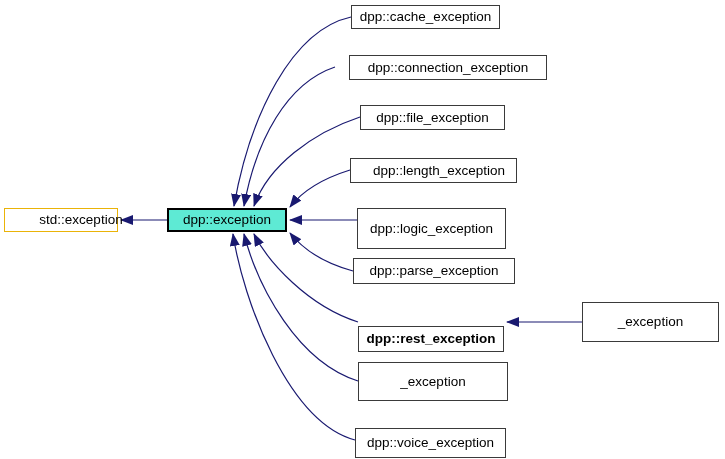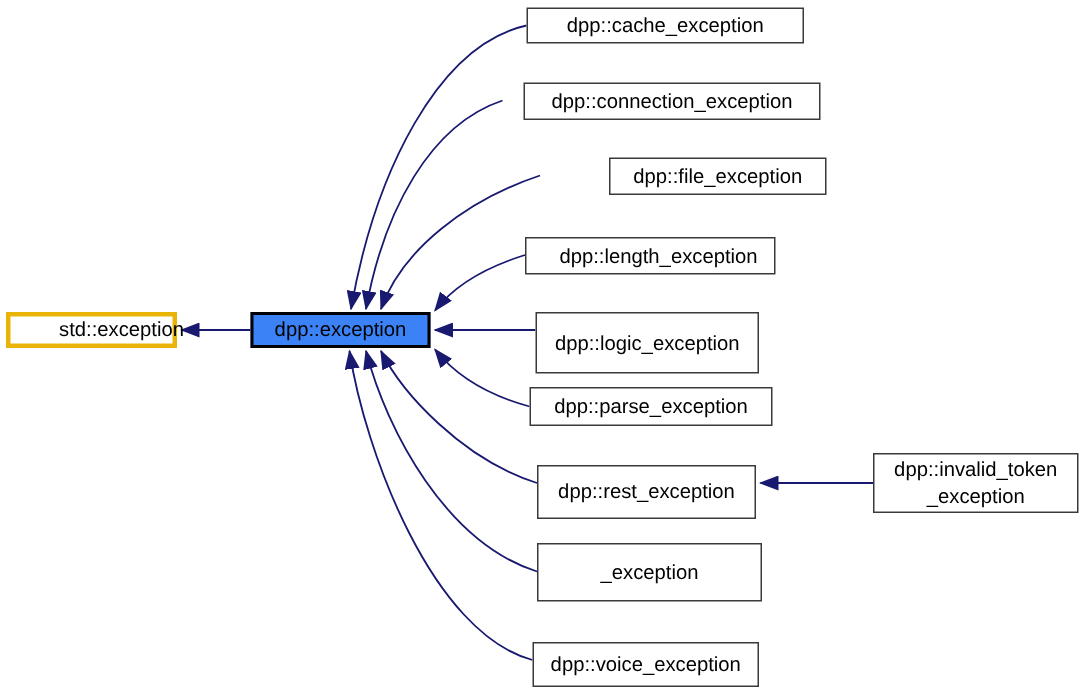--- a/index.html
+++ b/index.html
@@ -35,25 +35,25 @@
     color: #000000;
     background: #ffffff;
     white-space: nowrap;
   }
   .node-link {
     border: 1px solid #3a3a3a;
     cursor: pointer;
   }
   .node-current {
     border: 2px solid #000000;
-    background: #3b82f6;
+    background: #5eead4;
     text-align: right;
   }
   .node-ext {
-    border: 3px solid #eab308;
+    border: 1px solid #eab308;
     padding-left: 40px;
   }
   .node span { display: block; }
 </style>
 </head>
 <body>
 
 <div id="diagram">
 
   <svg id="edges" viewBox="0 0 725 459" xmlns="http://www.w3.org/2000/svg">
@@ -74,38 +74,37 @@
       <path d="M 358,381 C 298,362 258,288 244,234" marker-end="url(#arrowhead)" stroke="#191970"></path>
       <path d="M 355,440 C 288,422 243,300 233,234" marker-end="url(#arrowhead)" stroke="#191970"></path>
       <path d="M 582,322 L 507,322" marker-end="url(#arrowhead)" stroke="#191970"></path>
     </g>
   </svg>
 
   <div class="node node-ext" style="left:4px; top:208px; width:114px; height:24px;">std::exception</div>
 
   <div class="node node-current" style="left:167px; top:208px; width:120px; height:24px;">dpp::exception</div>
 
-  <div class="node node-link" style="left:351px; top:5px; width:185px; height:24px;text-align:right;">dpp::cache_exception</div>
+  <div class="node node-link" style="left:351px; top:5px; width:149px; height:24px;text-align:right;">dpp::cache_exception</div>
 
   <div class="node node-link" style="left:349px; top:55px; width:198px; height:25px;">dpp::connection_exception</div>
 
-  <div class="node node-link" style="left:360px; top:105px; width:145px; height:25px;margin-left:46px;">dpp::file_exception</div>
+  <div class="node node-link" style="left:360px; top:105px; width:145px; height:25px;">dpp::file_exception</div>
 
   <div class="node node-link" style="left:350px; top:158px; width:167px; height:25px;padding-left:11px;">dpp::length_exception</div>
 
   <div class="node node-link" style="left:357px; top:208px; width:149px; height:41px;">dpp::logic_exception</div>
 
   <div class="node node-link" style="left:353px; top:258px; width:162px; height:26px;">dpp::parse_exception</div>
 
-  <div class="node node-link" style="left:358px; top:310px; width:146px; height:36px;">dpp::rest_exception</div>
+  <div class="node node-link" style="left:358px; top:326px; width:146px; height:26px;font-weight:bold;">dpp::rest_exception</div>
 
   <div class="node node-link" style="left:358px; top:362px; width:150px; height:39px;">
     <span>_exception</span>
   </div>
 
   <div class="node node-link" style="left:355px; top:428px; width:151px; height:30px;">dpp::voice_exception</div>
 
   <div class="node node-link" style="left:582px; top:302px; width:137px; height:40px;">
-    <span>dpp::invalid_token</span>
     <span>_exception</span>
   </div>
 
 </div>
 
 </body></html>

